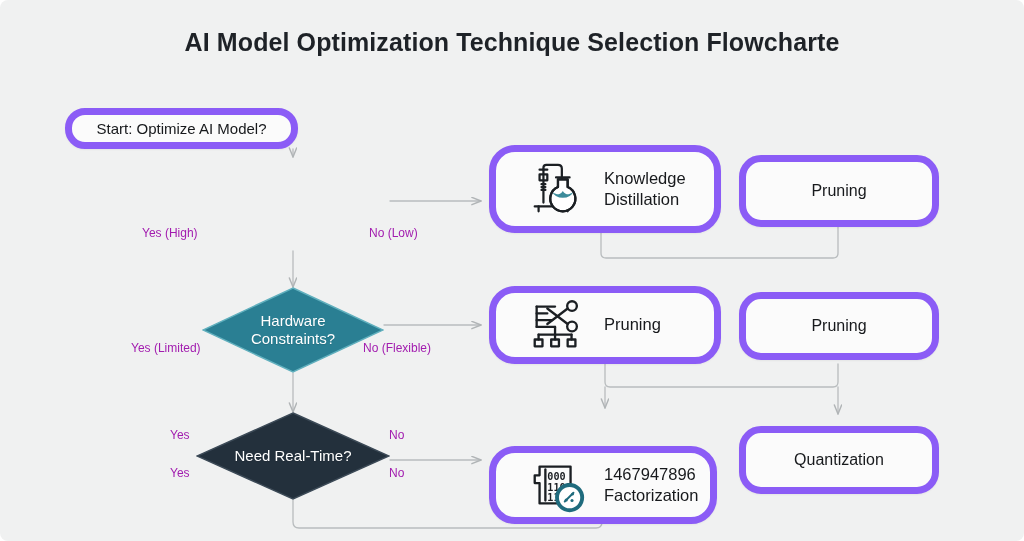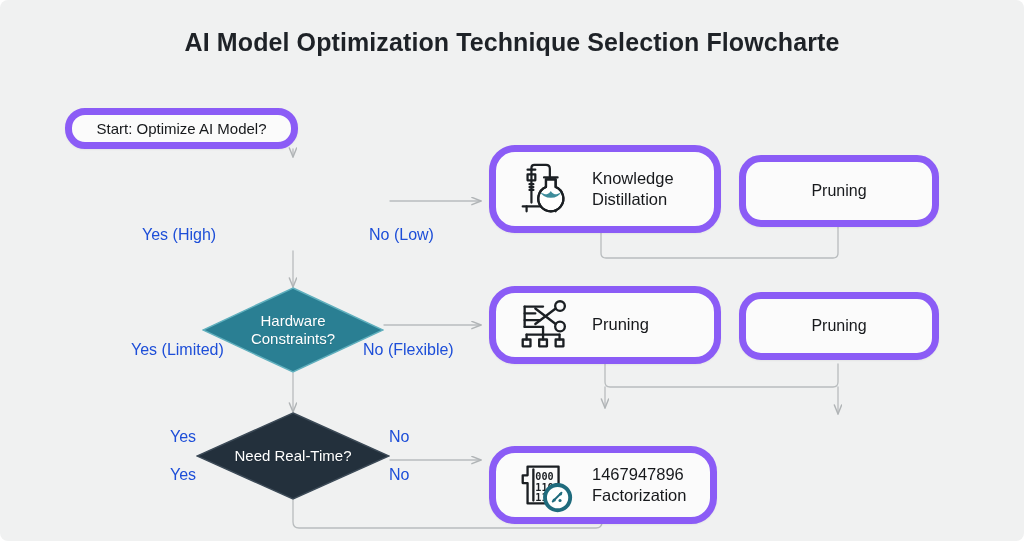--- a/index.html
+++ b/index.html
@@ -42,21 +42,21 @@
     border-radius: 22px;
     display: flex;
     align-items: center;
     justify-content: center;
     color: #17191c;
     box-shadow: 0 1px 2px rgba(0,0,0,0.05);
   }
   .pill.card {
     border-radius: 26px;
     justify-content: flex-start;
-    padding-left: 18px;
+    padding-left: 30px;
     gap: 16px;
   }
   .start-node {
     left: 65px; top: 108px;
     width: 233px; height: 41px;
     font-size: 15px;
     border-radius: 20px;
   }
   .card-label {
     font-size: 16.5px;
@@ -95,22 +95,22 @@
     z-index: 2;
     text-shadow: 0 1px 1px rgba(0,0,0,0.12);
   }
   .d1 { left: 196px; top: 157px; width: 194px; height: 94px; }
   .d2 { left: 202px; top: 287px; width: 182px; height: 86px; }
   .d3 { left: 196px; top: 412px; width: 194px; height: 88px; }
 
   
   .edge-label {
     position: absolute;
-    font-size: 16px;
-    color: #1d4ed8;
+    font-size: 12px;
+    color: #a21caf;
     white-space: nowrap;
   }
 
   
   .icon-box {
     width: 62px; height: 62px;
     flex: 0 0 62px;
     position: relative;
   }
   .icon-box svg { display: block; width: 100%; height: 100%; }
@@ -258,14 +258,17 @@
     <span class="card-label two-line">1467947896
 Factorization</span>
   </div>
 
   <div class="pill pill-wanite">
     <span class="plain-label">Pruning</span>
   </div>
   <div class="pill pill-pruning2">
     <span class="plain-label">Pruning</span>
   </div>
+  <div class="pill pill-quant">
+    <span class="plain-label">Quantization</span>
+  </div>
 
 </div>
 
 </body></html>

